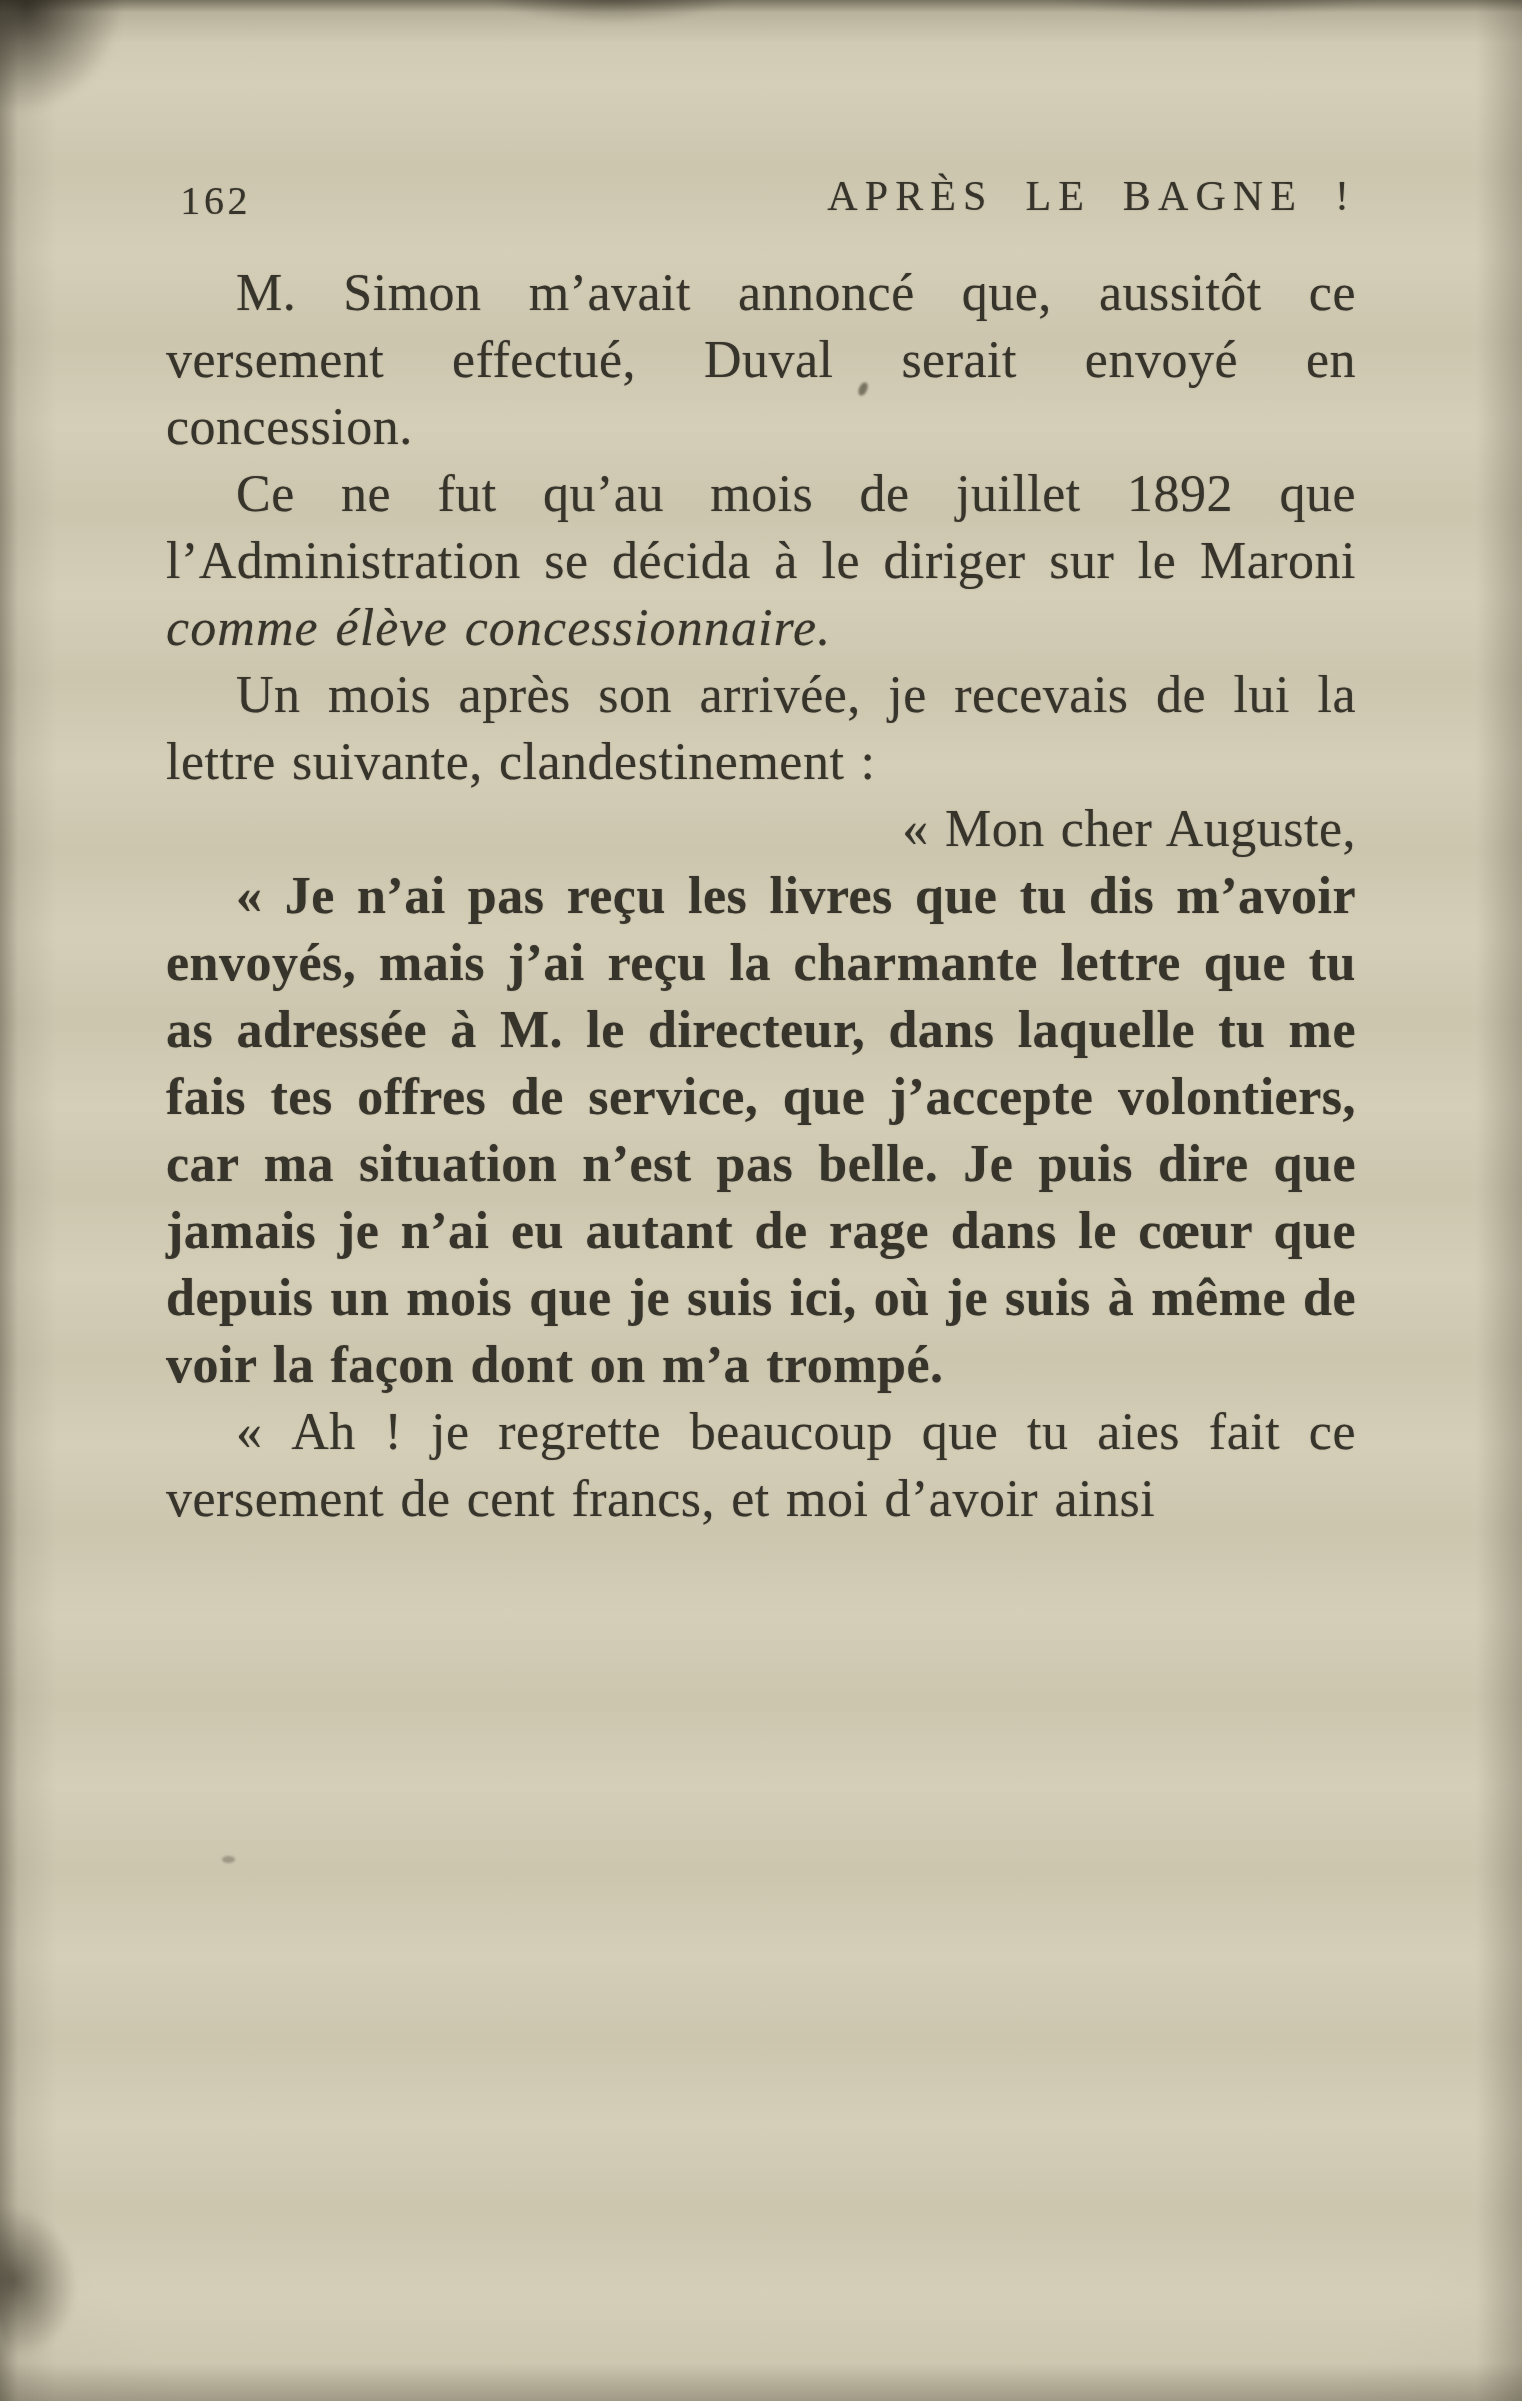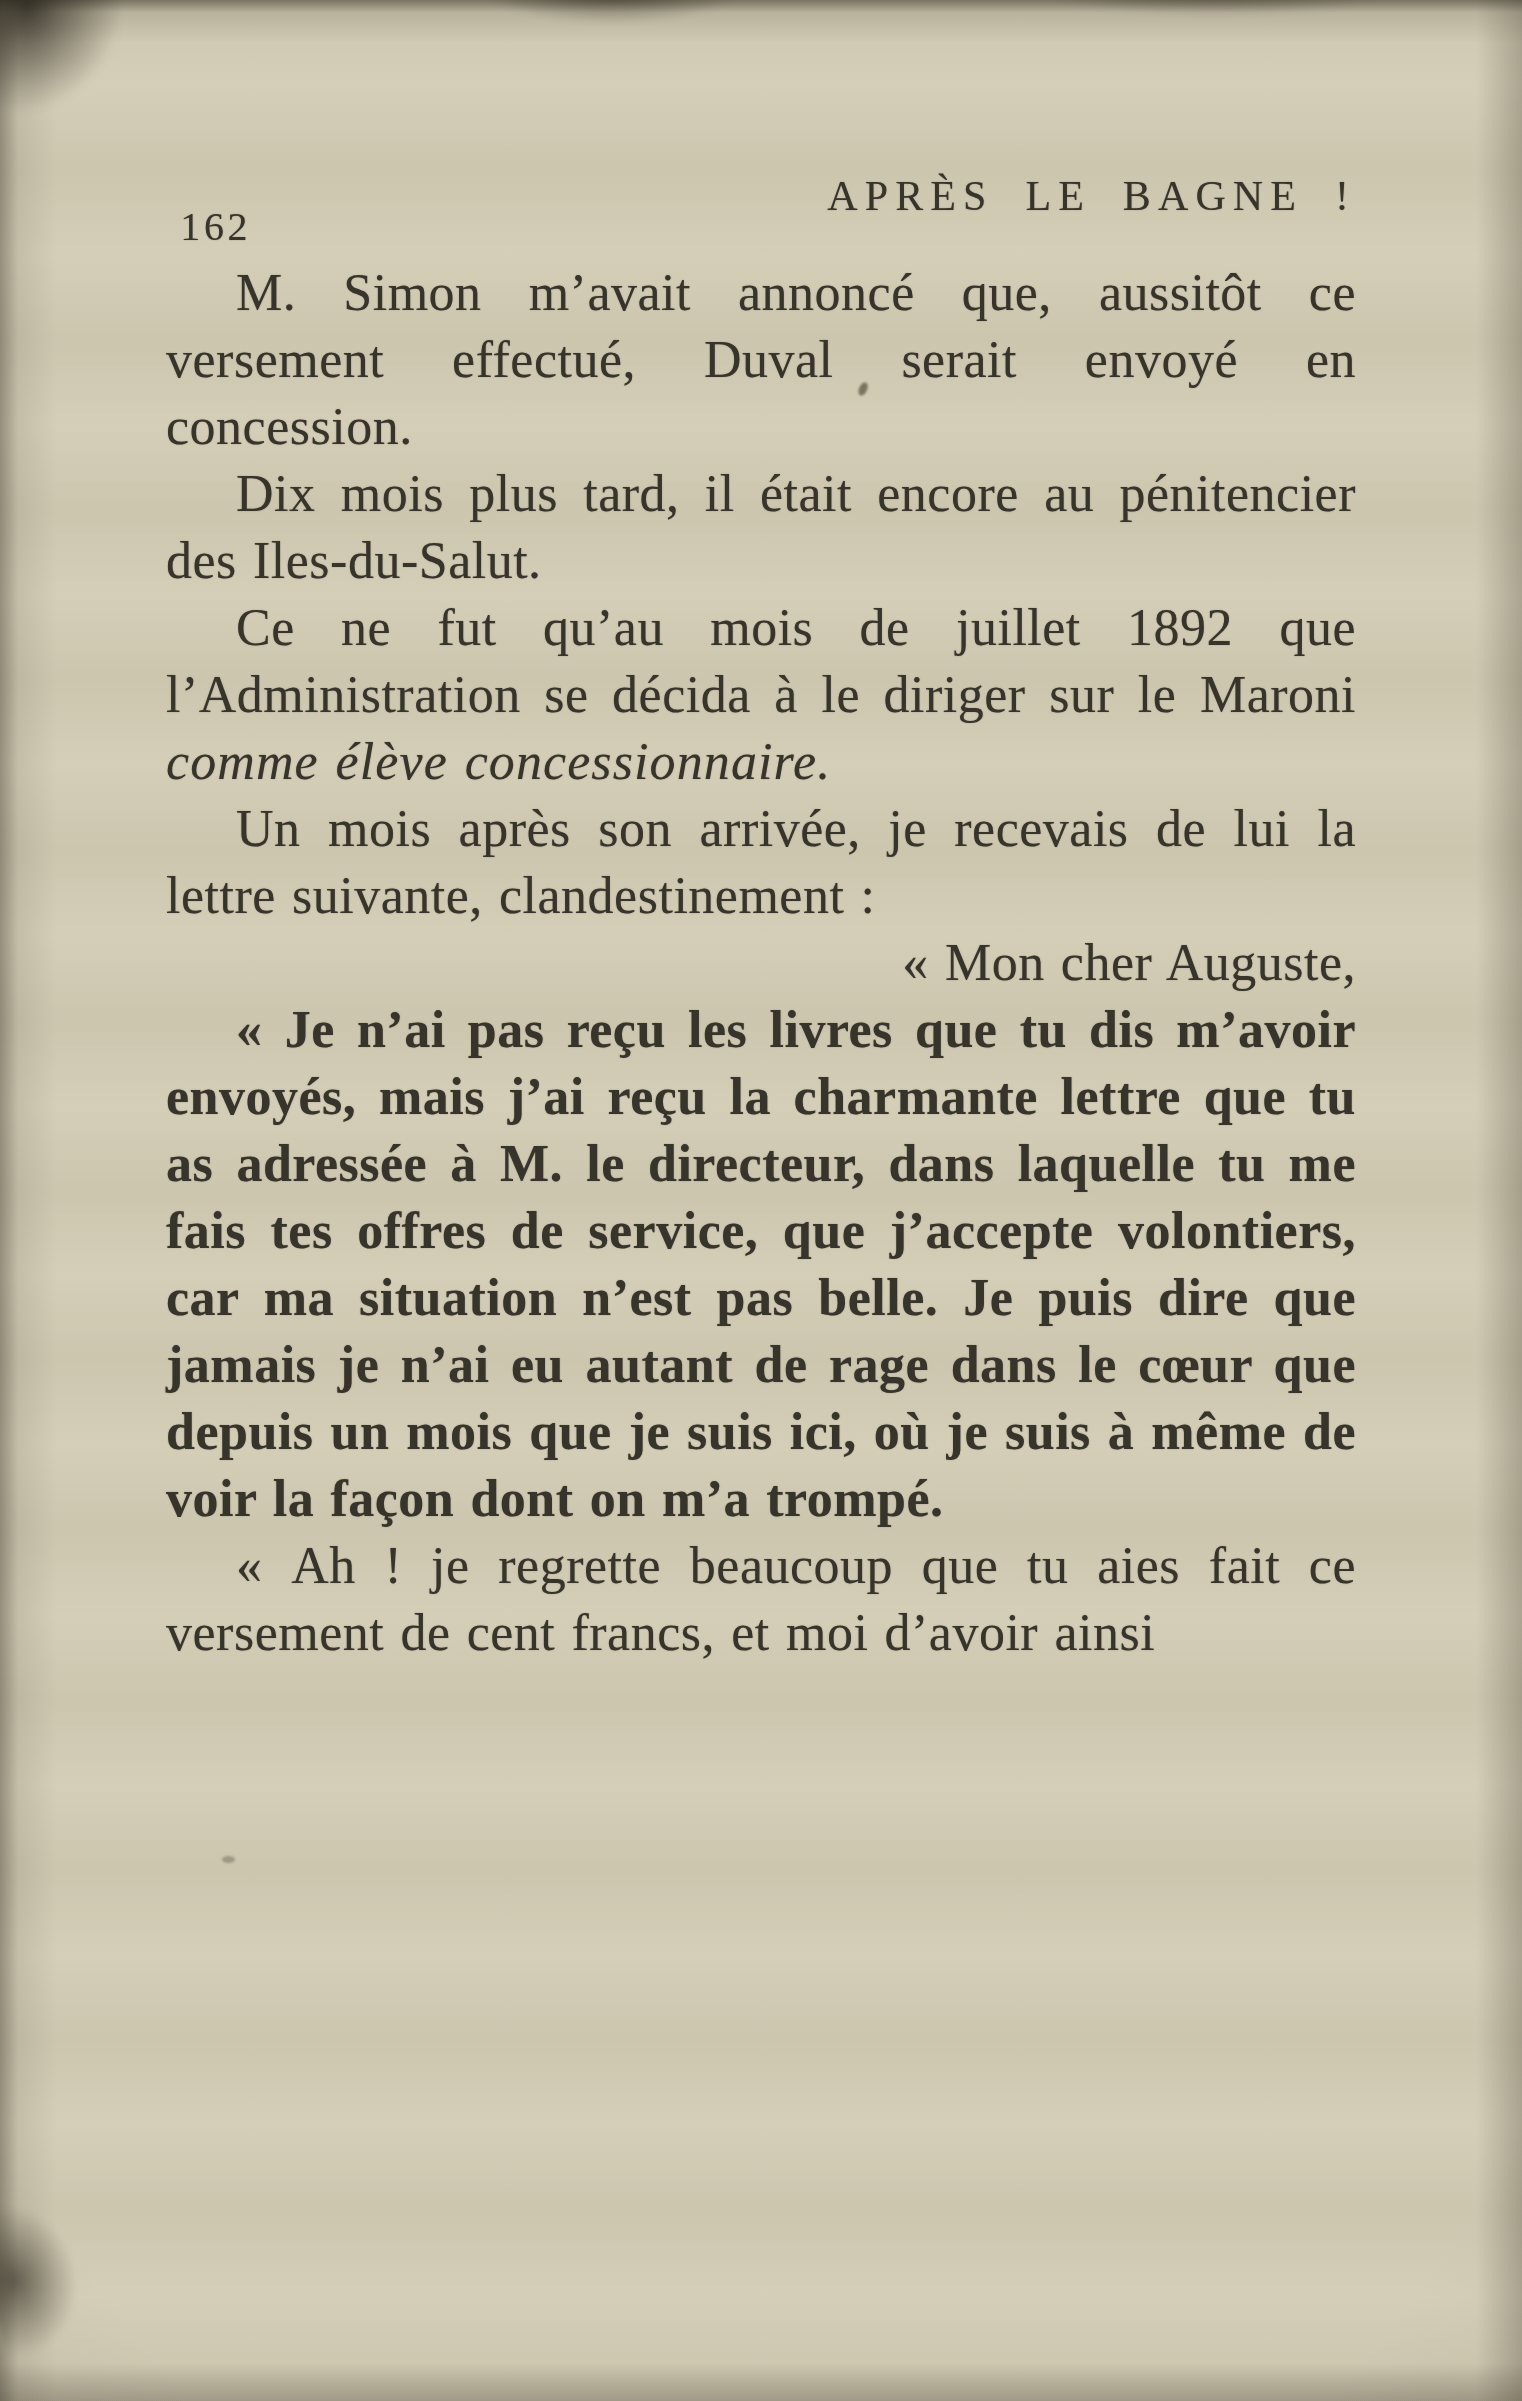--- a/index.html
+++ b/index.html
@@ -54,21 +54,21 @@
     background:rgba(48,42,30,0.30); filter:blur(1.3px);
   }
 
   
   .running-head{
     position:absolute; top:172px; left:166px; width:1190px; height:64px;
     text-shadow:0 0 1.3px rgba(55,50,40,0.45);
   }
   .folio{
     position:absolute; left:14.3px; top:5.4px;
-    font-size:40px; letter-spacing:3.6px;margin-top:26px;
+    font-size:40px; letter-spacing:3.6px;
   }
   .head-title{
     display:block; text-align:right;
     font-size:42px; letter-spacing:7.1px; word-spacing:14.3px;
   }
 
   
   .body-text{
     position:absolute; top:259px; left:166px; width:1190px;
     font-size:52px; line-height:67px;
@@ -109,21 +109,20 @@
   <div class="artifact speckle-1"></div>
   <div class="artifact speckle-2"></div>
 
   <header class="running-head">
     <span class="folio">162</span>
     <span class="head-title">APRÈS LE BAGNE&nbsp;!</span>
   </header>
 
   <main class="body-text">
     <p class="indent">M. Simon m’avait annoncé que, aussitôt ce versement effectué, Duval serait envoyé en concession.</p>
-    <p class="indent">Dix mois plus tard, il était encore au pénitencier des Iles-du-Salut.</p>
     <p class="indent"><span>Ce ne fut qu’au mois de juillet 1892 que l’Administration se décida à le diriger sur le Maroni </span><em class="italic">comme élève concessionnaire.</em></p>
     <p class="indent">Un mois après son arrivée, je recevais de lui la lettre suivante, clandestinement&nbsp;:</p>
 
     <p class="salutation">«&nbsp;Mon cher Auguste,</p>
     <p class="indent letter-first">«&nbsp;Je n’ai pas reçu les livres que tu dis m’avoir envoyés, mais j’ai reçu la charmante lettre que tu as adressée à M. le directeur, dans laquelle tu me fais tes offres de service, que j’accepte volontiers, car ma situation n’est pas belle. Je puis dire que jamais je n’ai eu autant de rage dans le cœur que depuis un mois que je suis ici, où je suis à même de voir la façon dont on m’a trompé.</p>
     <p class="indent">«&nbsp;Ah&nbsp;! je regrette beaucoup que tu aies fait ce versement de cent francs, et moi d’avoir ainsi</p>
   </main>
 
 </div>
 

